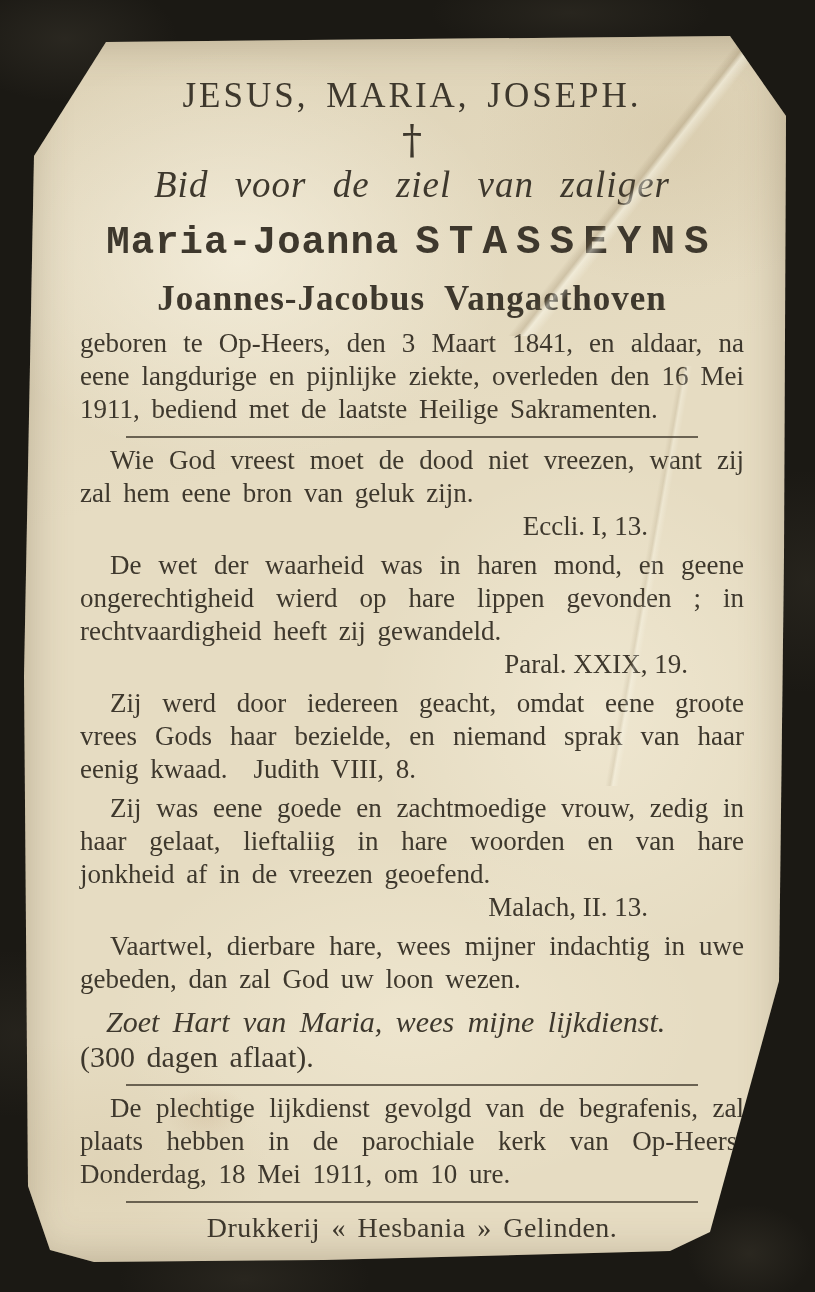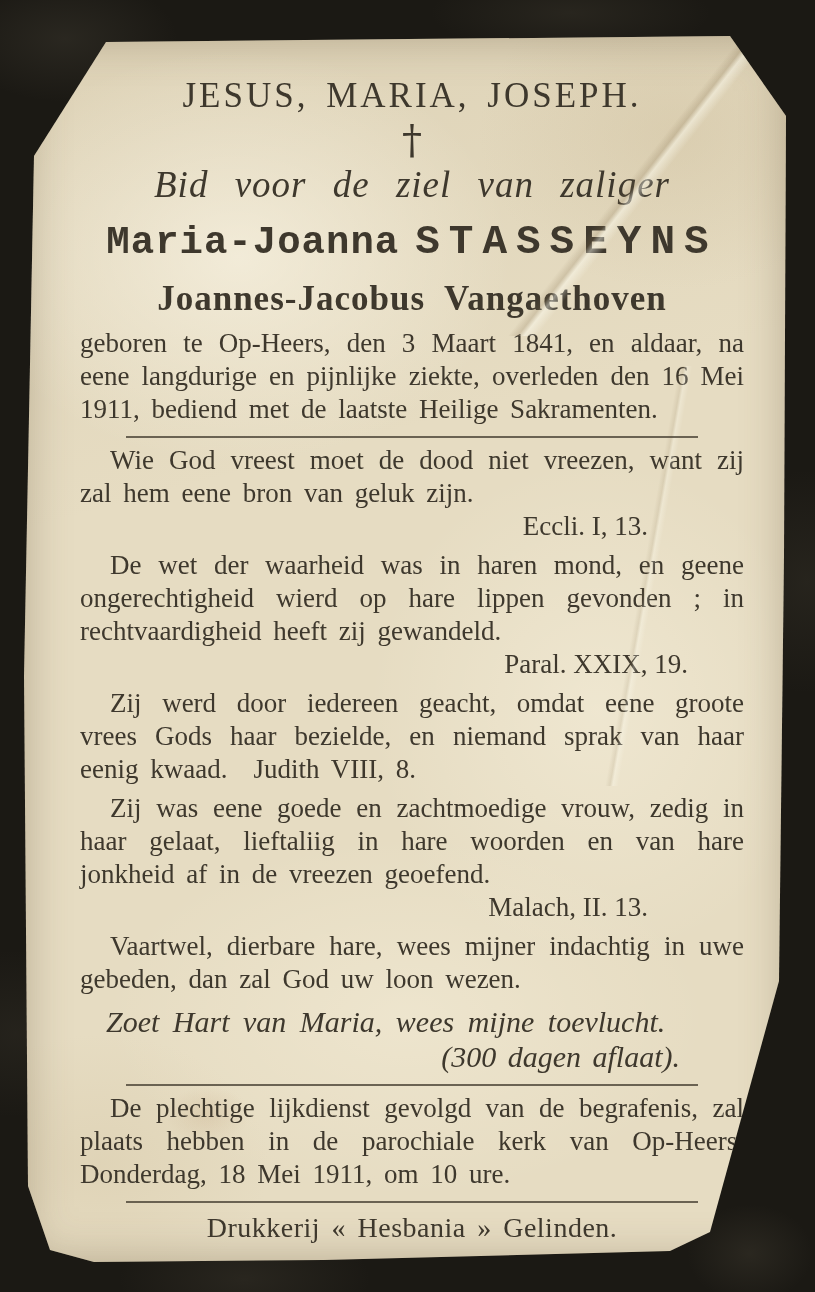--- a/index.html
+++ b/index.html
@@ -103,22 +103,22 @@
     font-size:27px;line-height:33px;text-align:right;
     padding-right:56px;
   }
   .pad-r-lg{padding-right:96px;}
   .inline-source{margin-left:26px;text-indent:0;margin-top:44px;}
   .prayer{
     font-style:italic;font-size:30px;line-height:36px;
     margin-top:8px;text-align:left;text-indent:26px;word-spacing:6px;
   }
   .indulgence{
-    font-style:italic;font-size:30px;line-height:34px;
-    text-align:right;padding-right:64px;word-spacing:4px;
+    font-size:30px;line-height:34px;
+    text-align:left;padding-right:64px;word-spacing:4px;
   }
   .printer{
     font-size:28px;line-height:34px;margin-top:8px;
     text-align:center;word-spacing:4px;letter-spacing:.5px;
   }
 </style>
 </head>
 <body>
 
 <div class="frame">
@@ -149,21 +149,21 @@
     <p class="body-text quote">De wet der waarheid was in haren mond, en geene ongerechtigheid wierd op hare lippen gevonden ; in rechtvaardigheid heeft zij gewandeld.</p>
     <div class="quote-source">Paral. XXIX, 19.</div>
 
     <p class="body-text quote"><span>Zij werd door iedereen geacht, omdat eene groote vrees Gods haar bezielde, en niemand sprak van haar eenig kwaad.</span><span class="inline-source">Judith VIII, 8.</span></p>
 
     <p class="body-text quote">Zij was eene goede en zachtmoedige vrouw, zedig in haar gelaat, lieftaliig in hare woorden en van hare jonkheid af in de vreezen geoefend.</p>
     <div class="quote-source pad-r-lg">Malach, II. 13.</div>
 
     <p class="body-text quote">Vaartwel, dierbare hare, wees mijner indachtig in uwe gebeden, dan zal God uw loon wezen.</p>
 
-    <p class="prayer">Zoet Hart van Maria, wees mijne toevlucht.</p>
+    <p class="prayer">Zoet Hart van Maria, wees mijne lijkdienst.</p>
     <div class="indulgence">(300 dagen aflaat).</div>
 
     <div class="rule"></div>
 
     <p class="body-text quote">De plechtige lijkdienst gevolgd van de begrafenis, zal plaats hebben in de parochiale kerk van Op-Heers, Donderdag, 18 Mei 1911, om 10 ure.</p>
 
     <div class="rule"></div>
 
     <div class="printer">Drukkerij « Hesbania » Gelinden.</div>
   </div>

